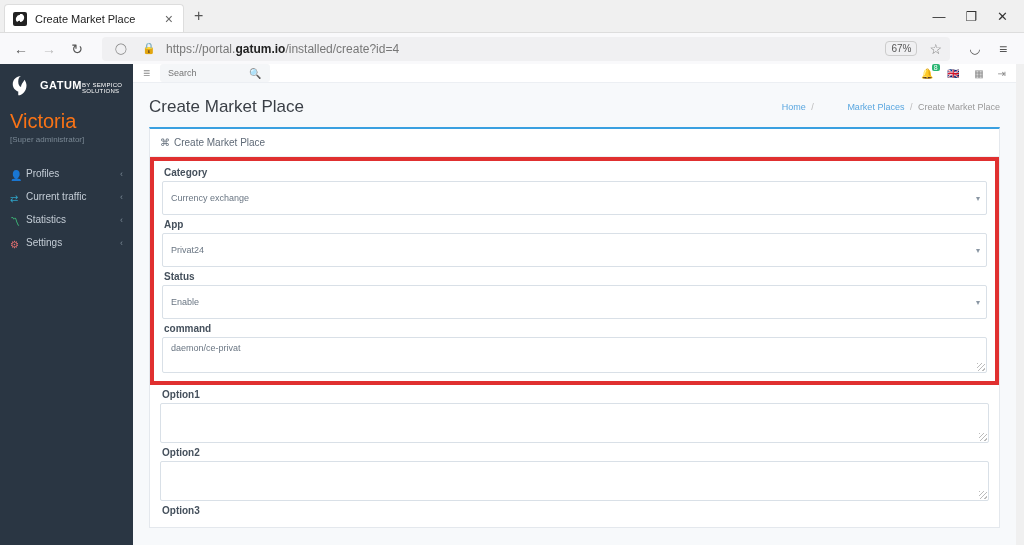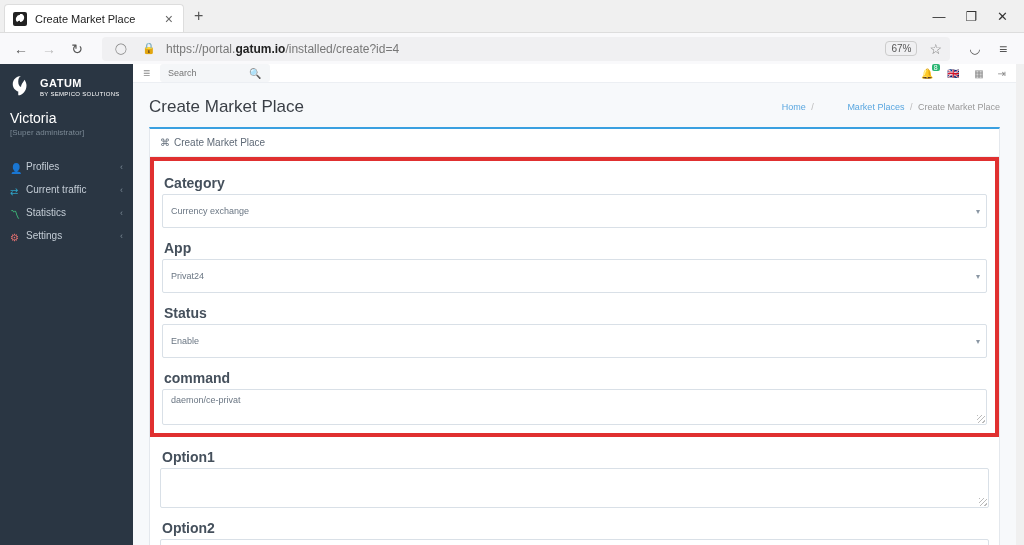--- a/index.html
+++ b/index.html
@@ -27,24 +27,24 @@
 .star { color:#777; font-size:14px; margin-left:6px; }
 
 
 .viewport { position:relative; height:481px; background:#fff; display:flex; }
 
 
 .sidebar { width:133px; background:#2a3643; color:#cfd6de; display:flex; flex-direction:column; padding-top:8px; }
 .brand { display:flex; align-items:center; padding:4px 10px 12px; gap:8px; }
 .brand-mark { width:22px; height:22px; display:flex; align-items:center; justify-content:center; }
 .brand-mark svg { width:22px; height:22px; fill:#fff; }
-.brand-text { display:flex; flex-direction:column; line-height:1; }
+.brand-text { display:flex; flex-direction:row; line-height:1; }
 .brand-name { font-size:11px; font-weight:700; color:#fff; letter-spacing:0.5px; }
 .brand-sub { font-size:6px; color:#fff; letter-spacing:0.3px; margin-top:2px; }
-.sb-user { padding:0 10px 2px; font-size:14px; color:#ffffff; font-weight:400; }
+.sb-user { padding:0 10px 2px; font-size:20px; color:#f97316; font-weight:400; }
 .sb-role { padding:0 10px 18px; font-size:8px; color:#7a8894; }
 .sb-item { display:flex; align-items:center; padding:6px 10px; font-size:10px; color:#c4cdd6; gap:8px; cursor:pointer; }
 .sb-item .chev { margin-left:auto; color:#7a8894; font-size:9px; }
 .sb-item .dot { width:8px; height:8px; }
 .sb-item.profiles .dot { color:#3aa0e8; }
 .sb-item.traffic .dot { color:#2fa3c7; }
 .sb-item.stats .dot { color:#3fc07b; }
 .sb-item.settings .dot { color:#e57070; }
 
 
@@ -67,21 +67,21 @@
 .crumbs a { color:#5aa7e0; text-decoration:none;margin-left:28px; }
 .crumbs .sep { color:#bbb; padding:0 3px; }
 
 .panel { margin:0 16px 20px; background:#fff; border:1px solid #e4e8ed; border-top:2px solid #3aa0e0; }
 .panel-head { padding:8px 10px; font-size:10px; color:#5f6a77; border-bottom:1px solid #eef1f4; display:flex; align-items:center; gap:4px; }
 
 .panel-body { padding:0; }
 
 .highlight-box { border:4px solid #e03030; margin:0; padding:4px 8px 6px; }
 .form-row { padding:2px 0; }
-.form-label { font-size:14px; font-weight:700; color:#45505c; display:block; margin:8px 2px 3px; }
+.form-label { font-size:10px; font-weight:700; color:#45505c; display:block; margin:0 2px 3px; }
 .select-ctrl { position:relative; border:1px solid #d9e0e7; border-radius:2px; background:#fff; height:22px; display:flex; align-items:center; padding:16px 8px; font-size:9px; color:#6a7683; }
 .select-ctrl .caret { position:absolute; right:6px; color:#8a96a3; font-size:8px; }
 .textarea-ctrl { border:1px solid #d9e0e7; border-radius:2px; background:#fff; padding:5px 8px; font-size:9px; color:#6a7683; min-height:36px; position:relative; }
 .textarea-ctrl.tall { min-height:40px; }
 .resize-grip { position:absolute; right:1px; bottom:1px; width:8px; height:8px; background:repeating-linear-gradient(135deg,#bbb,#bbb 1px,transparent 1px,transparent 3px); }
 
 .after-box { padding:2px 10px 6px; }
 
 </style>
 </head>

